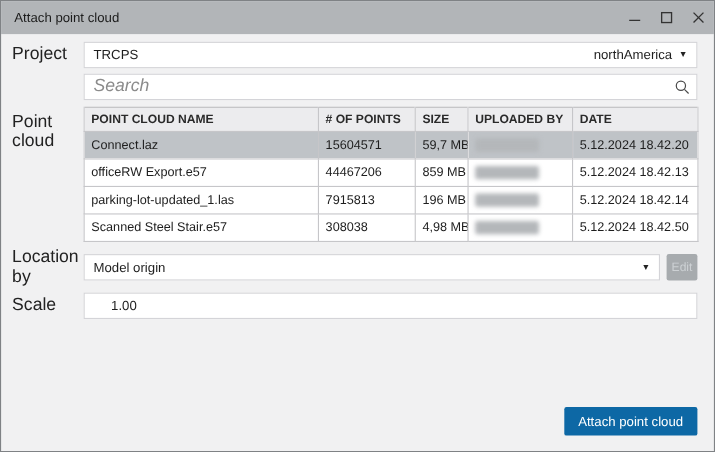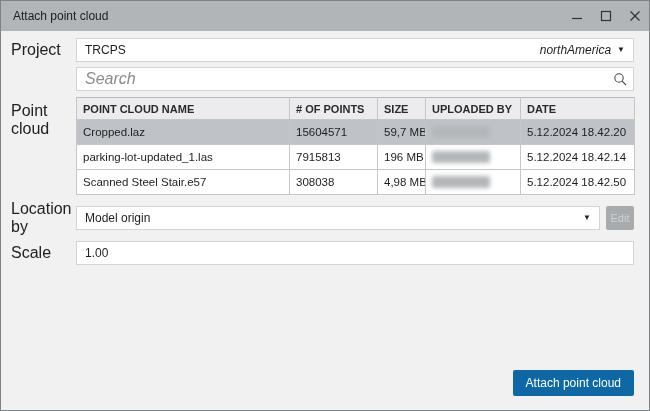--- a/index.html
+++ b/index.html
@@ -58,21 +58,21 @@
   .row-table{margin-top:6px;align-items:flex-start;}
   .row-table .label{padding-top:5px;}
   .row-location{margin-top:5px;}
   .row-scale{margin-top:5px;}
   .combo,.textfield{
     background:#fff;border:1px solid var(--field-border);height:24px;
     display:flex;align-items:center;width:100%;padding:0 8px;font-size:12px;color:#1e1e1e;
   }
   .combo{justify-content:space-between;cursor:default;}
   .combo .left-value{white-space:nowrap;}
-  .combo .right-group{display:flex;align-items:center;gap:6px;white-space:nowrap;font-style:italic;}
+  .combo .right-group{display:flex;align-items:center;gap:6px;white-space:nowrap;}
   .chevron{font-size:8px;color:#222;line-height:1;}
   .searchbox{position:relative;width:100%;}
   .searchbox input{
     width:100%;height:24px;border:1px solid var(--field-border);background:#fff;
     font-size:16px;padding:0 26px 0 8px;color:#1e1e1e;outline:none;
     font-family:"Liberation Sans","DejaVu Sans",sans-serif;
   }
   .searchbox input::placeholder{font-style:italic;color:#8b8b8b;}
   .search-icon{
     position:absolute;right:7px;top:5px;width:14px;height:14px;display:block;
@@ -97,21 +97,21 @@
     background:#b4b7ba;filter:blur(2px);vertical-align:middle;
   }
   
   .edit-btn{
     margin-left:6px;flex:0 0 28px;height:24px;border:none;border-radius:2px;
     background:var(--disabled-button-bg);color:var(--disabled-button-text);
     font-size:11px;font-family:inherit;
   }
   input.plain{
     width:100%;height:24px;border:1px solid var(--field-border);background:#fff;
-    font-size:12px;padding:0 8px;color:#1e1e1e;outline:none;
+    font-size:12px;padding:0 24px;color:#1e1e1e;outline:none;
     font-family:"Liberation Sans","DejaVu Sans",sans-serif;
   }
   
   .footer{
     position:absolute;right:15px;bottom:14px;
   }
   .attach-btn{
     background:var(--accent-blue);color:#fff;border:none;border-radius:2px;
     font-size:12px;padding:6px 13px;font-family:inherit;cursor:default;
   }
@@ -185,25 +185,32 @@
           <tr>
             <th>POINT CLOUD NAME</th>
             <th># OF POINTS</th>
             <th>SIZE</th>
             <th>UPLOADED BY</th>
             <th>DATE</th>
           </tr>
         </thead>
         <tbody>
             <tr class="selected">
-              <td>Cropped.laz</td>
+              <td>Connect.laz</td>
               <td>15604571</td>
               <td>59,7 MB</td>
               <td><span class="redacted"></span></td>
               <td>5.12.2024 18.42.20</td>
+            </tr>
+            <tr>
+              <td>officeRW Export.e57</td>
+              <td>44467206</td>
+              <td>859 MB</td>
+              <td><span class="redacted"></span></td>
+              <td>5.12.2024 18.42.13</td>
             </tr>
             <tr>
               <td>parking-lot-updated_1.las</td>
               <td>7915813</td>
               <td>196 MB</td>
               <td><span class="redacted"></span></td>
               <td>5.12.2024 18.42.14</td>
             </tr>
             <tr>
               <td>Scanned Steel Stair.e57</td>

